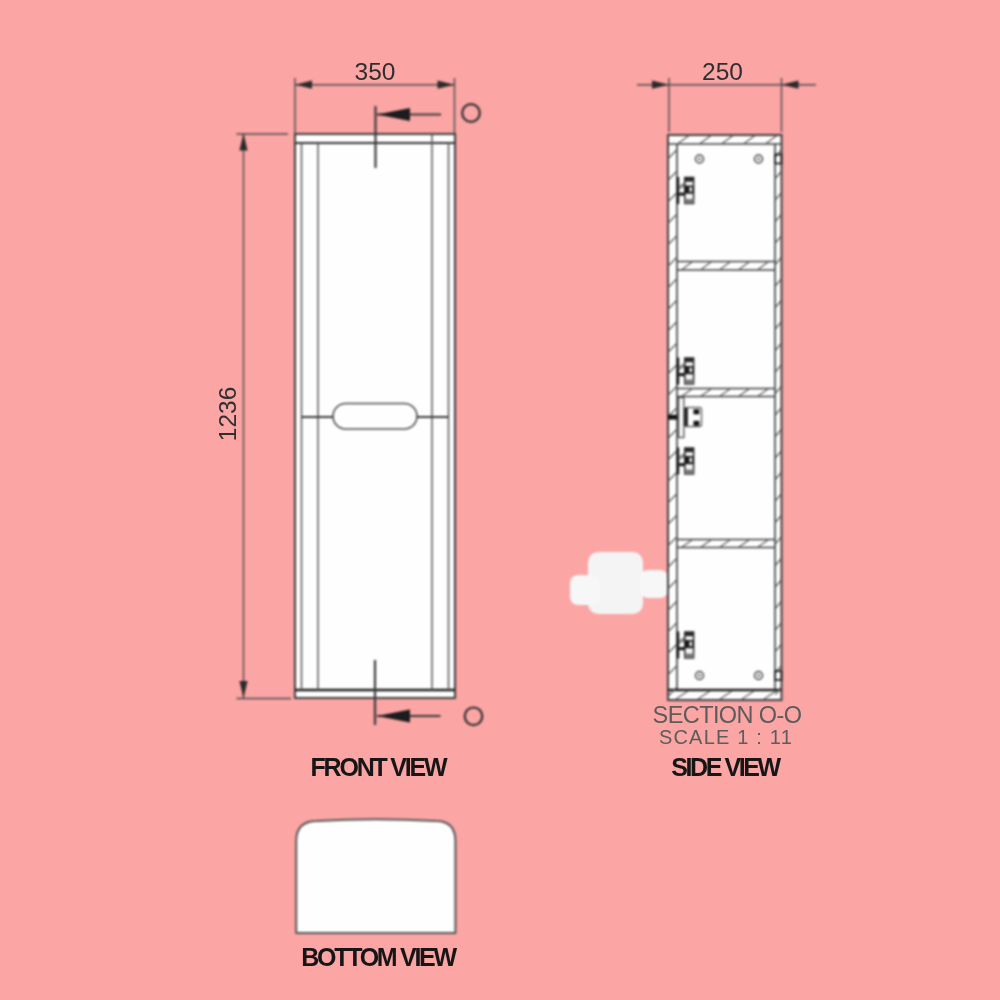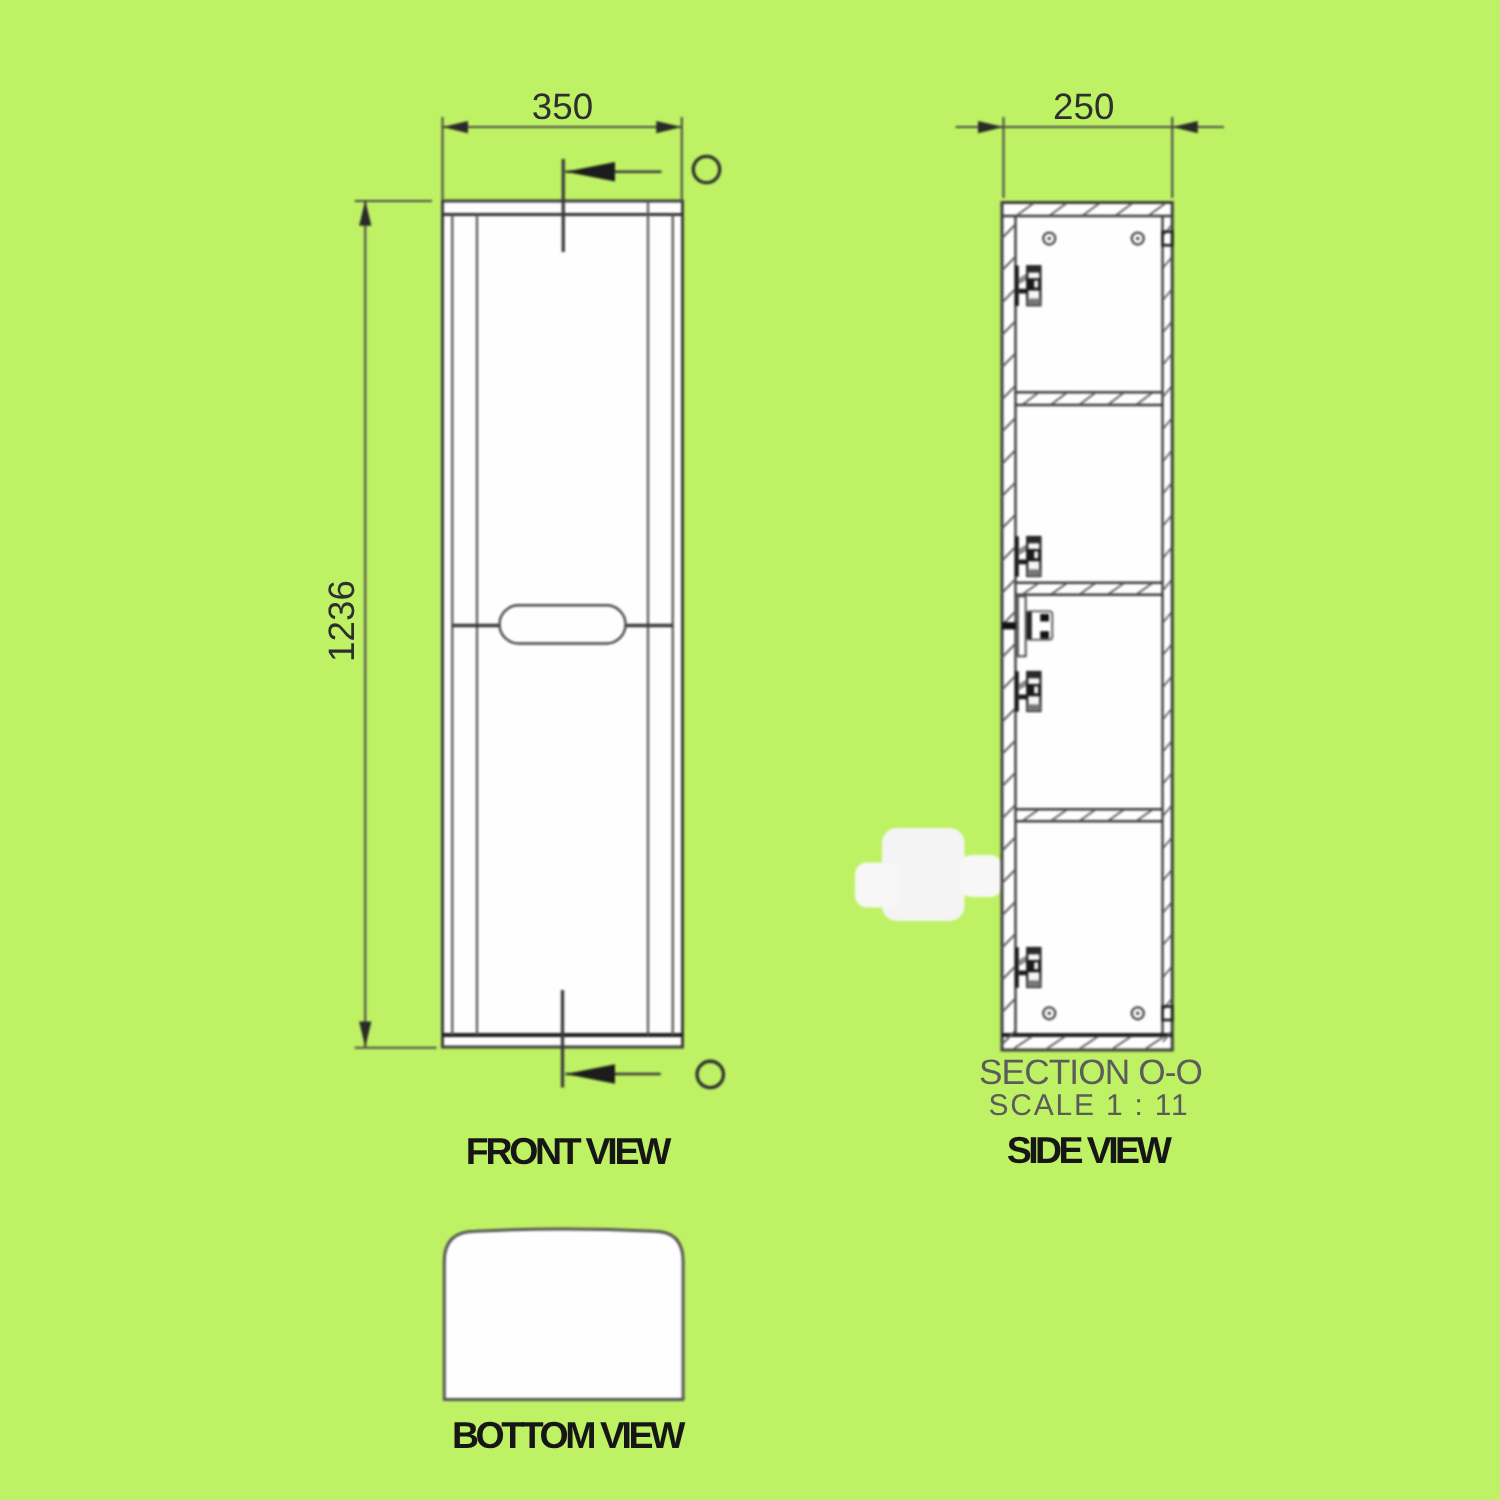--- a/index.html
+++ b/index.html
@@ -1,16 +1,16 @@
 <!DOCTYPE html>
 <html><head>
 <meta charset="utf-8">
 <style>
   html,body{margin:0;padding:0;background:#ffffff;}
-  #canvas{position:relative;width:1000px;height:1000px;background:#bef264;overflow:hidden;
+  #canvas{position:relative;width:1000px;height:1000px;background:#fca5a5;overflow:hidden;
     font-family:"Liberation Sans", sans-serif;}
   svg{position:absolute;top:0;left:0;filter:blur(0.8px);}
   #textlayer{filter:blur(0.45px);}
   text{font-family:"Liberation Sans", sans-serif;}
 </style>
 </head>
 <body>
 <div id="canvas">
 <svg width="1000" height="1000" viewBox="0 0 1000 1000">
 

